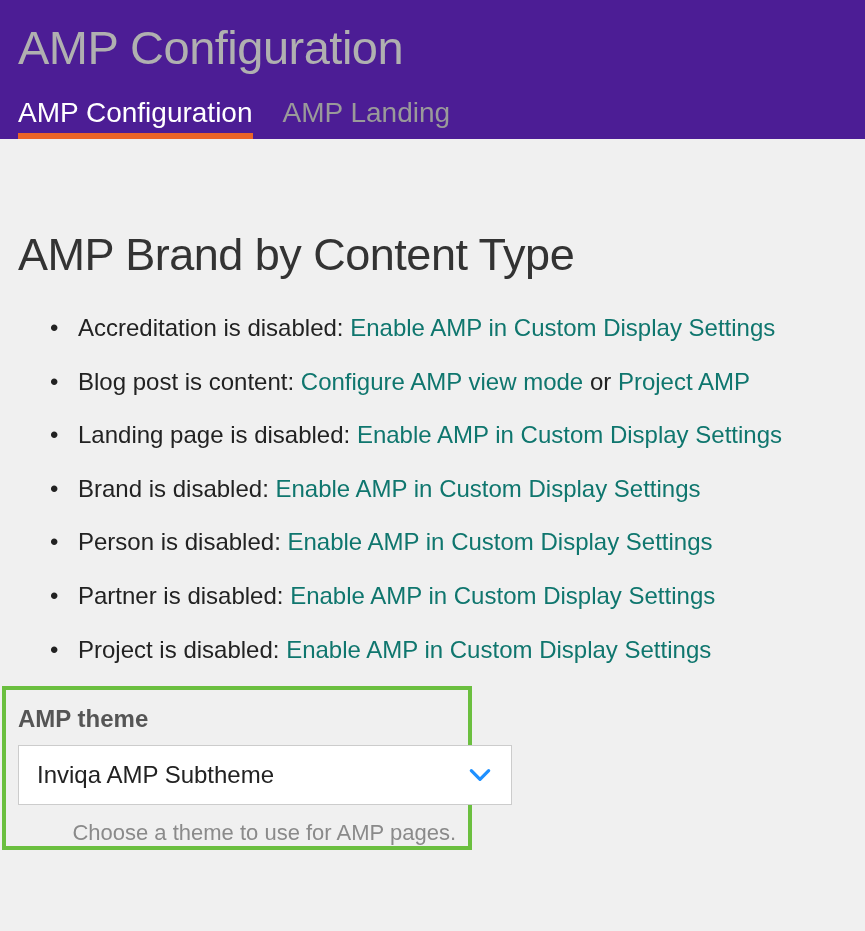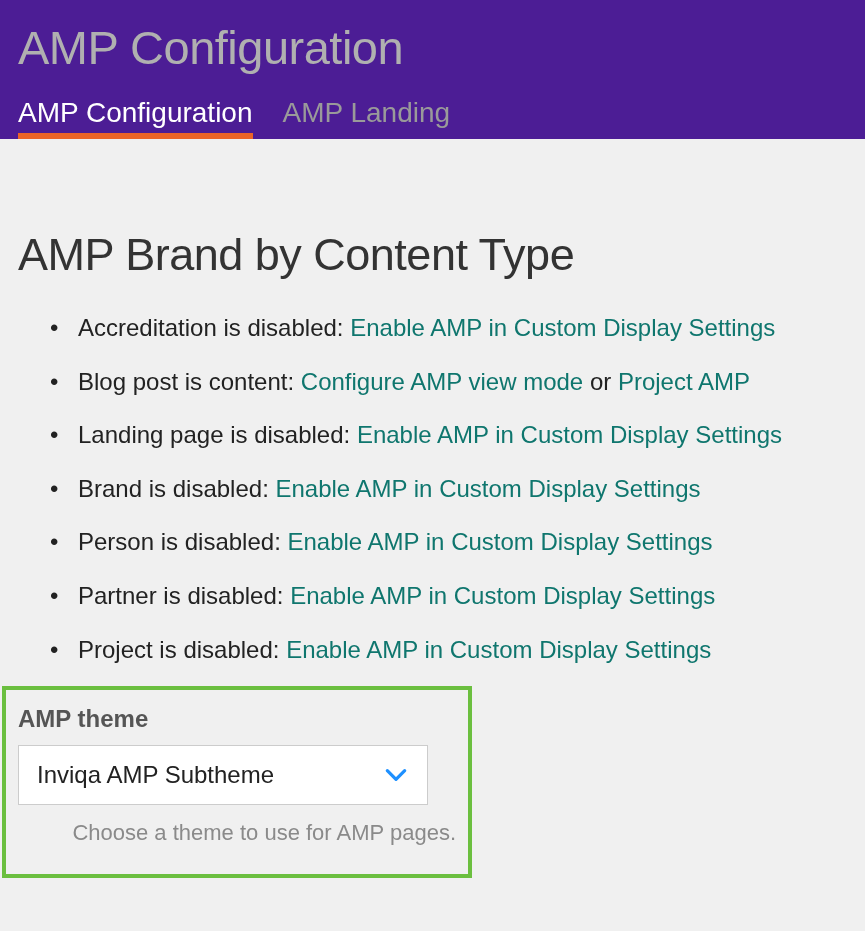--- a/index.html
+++ b/index.html
@@ -79,38 +79,38 @@
       font-size: 24px;
     }
     .status-word {
     }
     .link {
       color: #0f766e;
       cursor: pointer;
     }
     .theme-box {
       border: 4px solid #6bbf3f;
-      padding: 15px 12px 28px 12px;
+      padding: 15px 12px 0 12px;
       margin-top: 12px;
       margin-left: -16px;
       width: 470px;
       background: #f0f0f0;
     }
     .theme-label {
       font-size: 24px;
       font-weight: 600;
       color: #555;
       margin-bottom: 12px;
     }
     .select-wrapper {
       display: flex;
       align-items: center;
       background: #fff;
       border: 1px solid #ccc;
-      width: 410px;
+      width: 494px;
       height: 60px;
       padding: 0 18px;
       cursor: pointer;
       margin-bottom: 15px;
     }
     .select-value {
       flex: 1;
       font-size: 24px;
       color: #222;
     }

